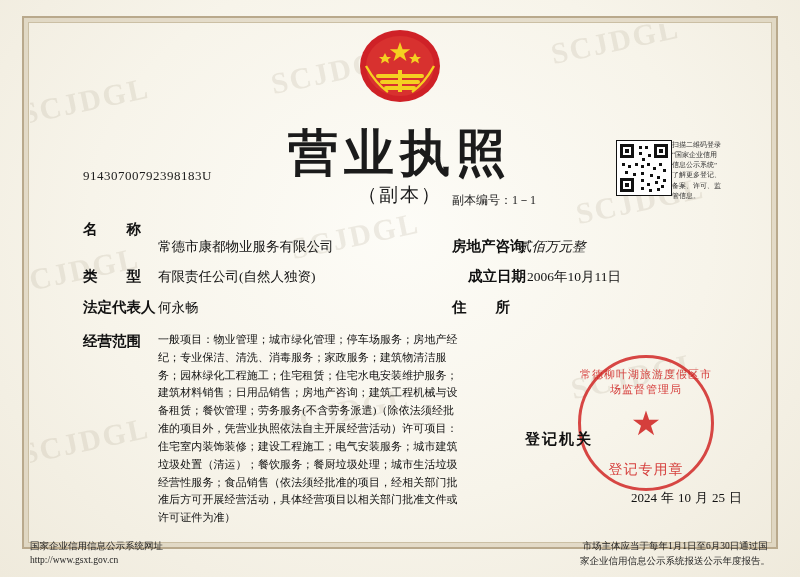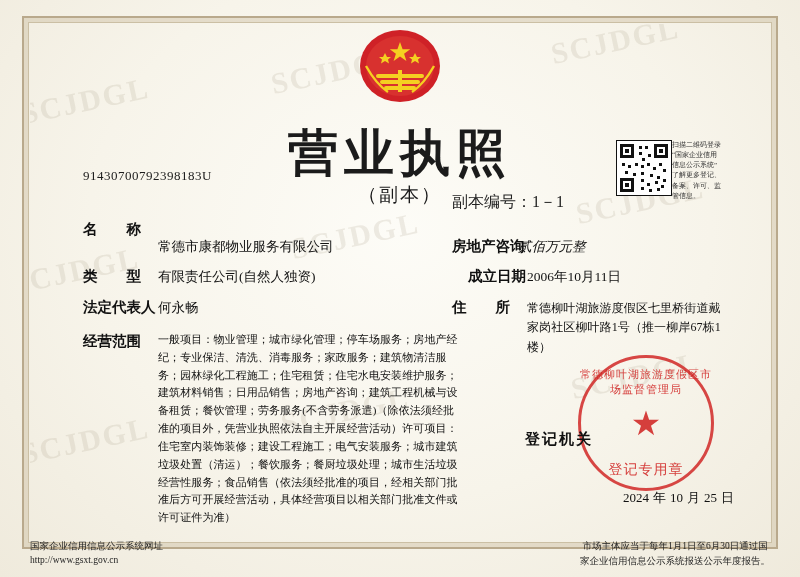--- a/index.html
+++ b/index.html
@@ -104,21 +104,21 @@
     font-size: 19px;
     letter-spacing: 2px;
     color: #1b1b1b;
     white-space: nowrap;
   }
   .copy-no {
     position: absolute;
     left: 452px;
     top: 192px;
     font-family: "Liberation Serif", serif;
-    font-size: 16px;
+    font-size: 12px;
     color: #222;
     white-space: nowrap;
   }
 
   .credit-code-label {
     position: absolute;
     left: 83px;
     top: 145px;
     font-family: "Liberation Serif", serif;
     font-size: 13px;
@@ -233,21 +233,21 @@
     top: 430px;
     font-family: "Liberation Serif", serif;
     font-weight: bold;
     font-size: 15px;
     letter-spacing: 2px;
     color: #111;
     white-space: nowrap;
   }
   .issue-date {
     position: absolute;
-    right: 64px;
+    right: 56px;
     bottom: 70px;
     font-family: "Liberation Serif", serif;
     font-size: 13px;
     color: #111;
     white-space: nowrap;
     text-align: right;
   }
   .issue-date span { margin: 0 2px; }
 
   
@@ -376,21 +376,20 @@
   <div class="field-label" style="left:83px; top:332px;">经营范围</div>
   <div class="field-value wrap" style="left:158px; top:331px; width:300px;">一般项目：物业管理；城市绿化管理；停车场服务；房地产经纪；专业保洁、清洗、消毒服务；家政服务；建筑物清洁服务；园林绿化工程施工；住宅租赁；住宅水电安装维护服务；建筑材料销售；日用品销售；房地产咨询；建筑工程机械与设备租赁；餐饮管理；劳务服务(不含劳务派遣)（除依法须经批准的项目外，凭营业执照依法自主开展经营活动）许可项目：住宅室内装饰装修；建设工程施工；电气安装服务；城市建筑垃圾处置（清运）；餐饮服务；餐厨垃圾处理；城市生活垃圾经营性服务；食品销售（依法须经批准的项目，经相关部门批准后方可开展经营活动，具体经营项目以相关部门批准文件或许可证件为准）</div>
 
   <div class="field-label" style="left:452px; top:237px;">房地产咨询</div>
   <div class="field-value" style="left:518px; top:238px;font-style:italic;">贰佰万元整</div>
 
   <div class="field-label" style="left:468px; top:267px;">成立日期</div>
   <div class="field-value" style="left:527px; top:268px;">2006年10月11日</div>
 
   <div class="field-label" style="left:452px; top:298px;">住　　所</div>
-  <div class="field-value wrap" style="left:527px; top:299px; width:200px; font-size:12px;">常德柳叶湖旅游度假区七里桥街道戴家岗社区柳叶路1号（推一柳岸67栋1楼）</div>
 
   <div class="seal">
     <div class="seal-ring"></div>
     <div class="seal-text-top">常德柳叶湖旅游度假区市场监督管理局</div>
     <div class="seal-star">★</div>
     <div class="seal-text-bottom">登记专用章</div>
   </div>
 
   <div class="authority-label">登记机关</div>
   <div class="issue-date">

